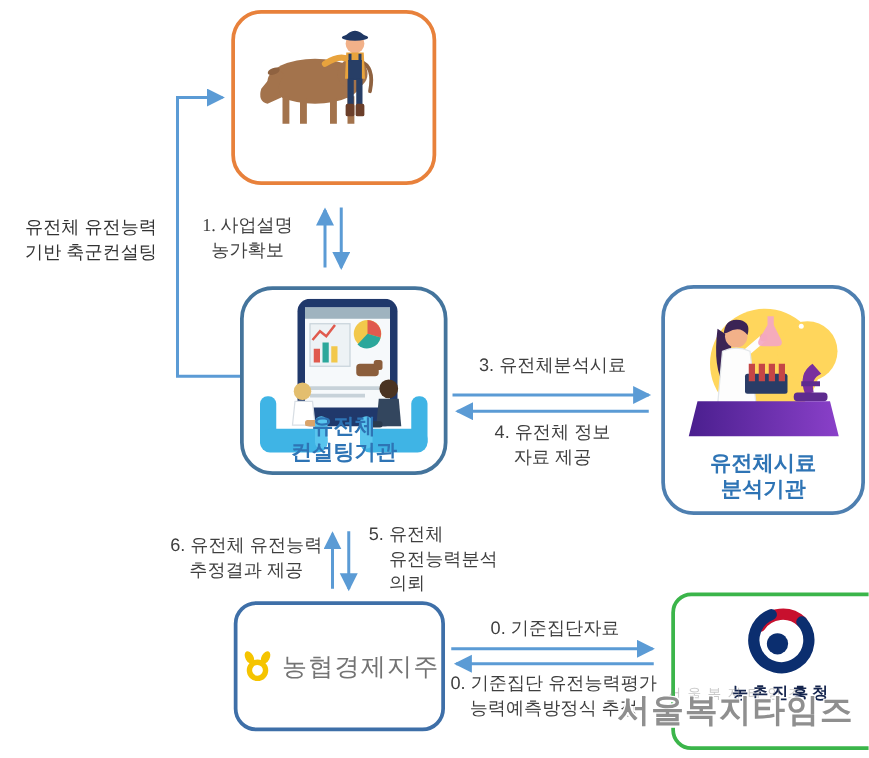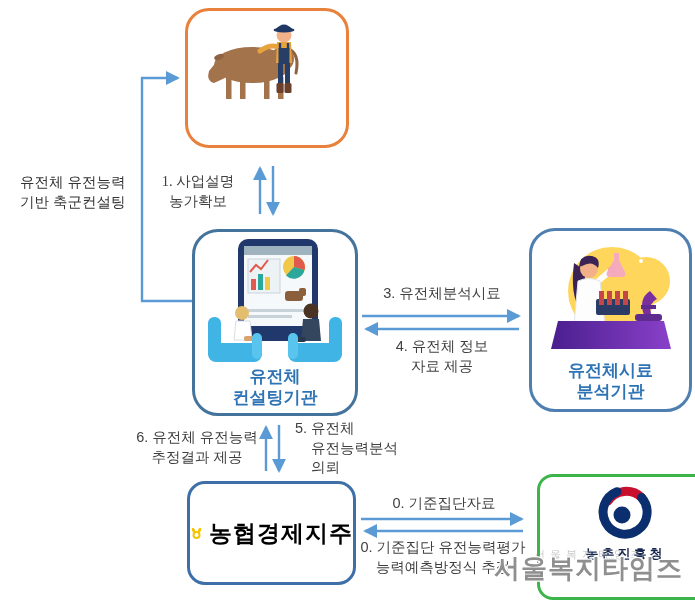--- a/index.html
+++ b/index.html
@@ -1,20 +1,20 @@
 <!DOCTYPE html>
 <html><head>
 <meta charset="utf-8">
 <style>
   html,body{margin:0;padding:0;background:#fff;}
   .stage{position:relative;width:695px;height:606px;background:#ffffff;overflow:hidden;
          font-family:"Liberation Sans","DejaVu Sans",sans-serif;color:#3f3f3f;}
   .box{position:absolute;background:#fff;box-sizing:border-box;}
   #farm-box{left:185px;top:8px;width:164px;height:140px;border:3px solid #E8813B;border-radius:24px;}
-  #consulting-box{left:192px;top:229px;width:166px;height:187px;border:3px solid #44749C;border-radius:26px;padding-left:40px;}
+  #consulting-box{left:192px;top:229px;width:166px;height:151px;border:3px solid #44749C;border-radius:26px;padding-left:40px;}
   #analysis-box{left:529px;top:228px;width:163px;height:184px;border:3px solid #4E7FB0;border-radius:26px;}
   #nh-box{left:187px;top:481px;width:169px;height:104px;border:3px solid #3E6FA8;border-radius:18px;}
   #rda-box{left:537px;top:474px;width:177px;height:126px;border:3px solid #3BB54A;border-radius:16px;padding-left:37px;}
   .node-label{position:absolute;left:0;right:0;text-align:center;color:#2E74B5;font-weight:bold;
               font-size:17px;line-height:1.25;white-space:pre-line;}
   .edge-label{position:absolute;color:#3F3F3F;font-size:14.5px;line-height:1.35;
               white-space:pre-line;text-align:center;}
   #lbl-e1{left:146px;top:172px;width:104px;font-family:Liberation Serif, serif;}
   #lbl-e2{left:287px;top:172px;width:106px;}
   #lbl-e3{left:366px;top:284px;width:152px;}
@@ -23,21 +23,21 @@
   #lbl-e6{left:122px;top:428px;width:150px;}
   #lbl-e0a{left:370px;top:494px;width:148px;}
   #lbl-e0b{left:344px;top:538px;width:198px;}
   #side-note{position:absolute;left:20px;top:173px;width:122px;font-size:14.5px;color:#333;
              line-height:1.35;white-space:pre-line;}
   .illus{position:absolute;left:50%;transform:translateX(-50%);}
   #arrow-layer{position:absolute;left:0;top:0;pointer-events:none;}
   
   .nh-row{position:absolute;left:0;right:0;top:50%;transform:translateY(-50%);
           display:flex;align-items:center;justify-content:center;gap:6px;}
-  .nh-text{color:#000000;font-size:23px;font-weight:bold;letter-spacing:1px;white-space:nowrap;}
+  .nh-text{color:#737373;font-size:20px;font-weight:normal;letter-spacing:1px;white-space:nowrap;}
   
   .rda-emblem{position:absolute;left:50%;transform:translateX(-50%);top:6px;}
   .rda-text{position:absolute;left:0;right:0;top:68px;text-align:center;color:#15254E;
             font-size:13px;font-weight:bold;letter-spacing:3px;}
   #wm-small{position:absolute;left:534px;top:547px;width:162px;font-size:11px;color:#8a8a8a;
             opacity:.45;letter-spacing:5px;filter:blur(.6px);white-space:nowrap;}
   #wm-large{position:absolute;left:494px;top:551px;width:204px;font-size:26px;font-weight:bold;
             color:#8f8f8f;letter-spacing:1px;white-space:nowrap;
             text-shadow:-1px -1px 0 #fff,1px -1px 0 #fff,-1px 1px 0 #fff,1px 1px 0 #fff;}
 </style>

